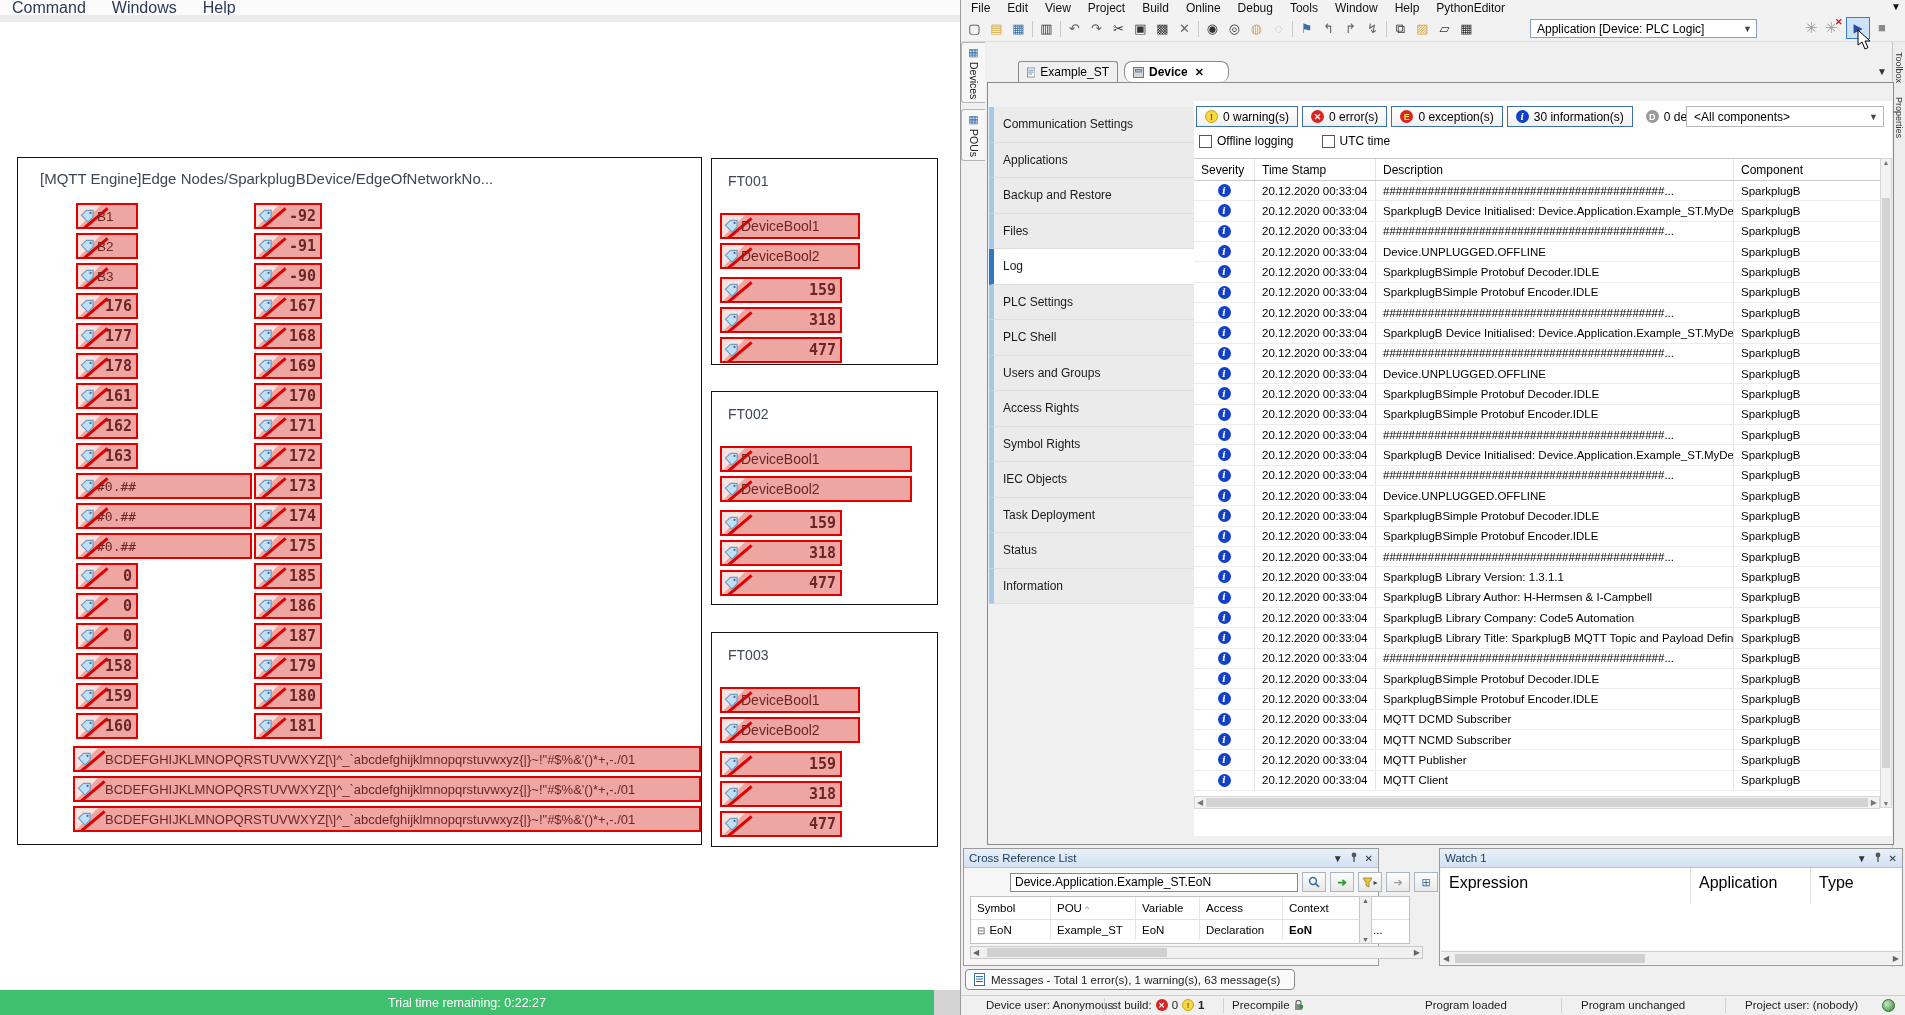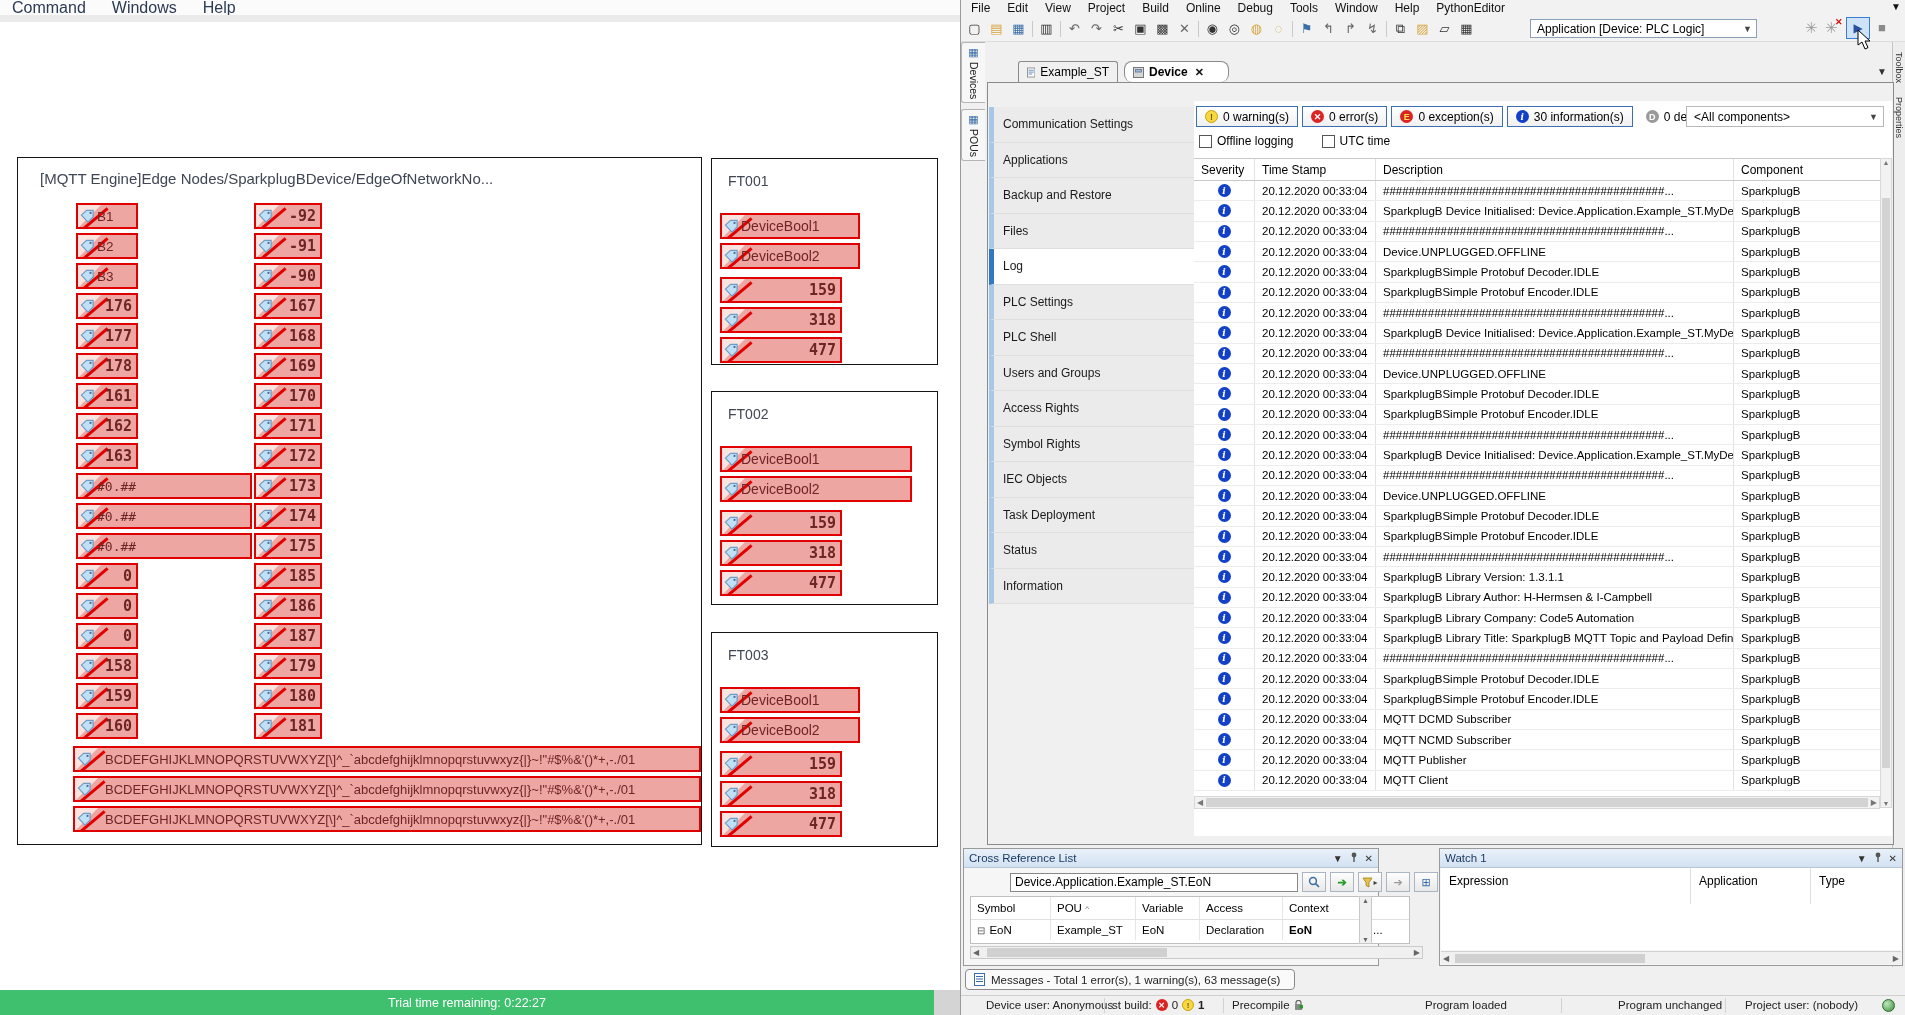--- a/index.html
+++ b/index.html
@@ -114,21 +114,21 @@
   .xr-input{width:288px;height:19px;border:1px solid #888;background:#fff;font-size:12px;font-family:"Liberation Sans",sans-serif;padding:0 4px;box-sizing:border-box;}
   .xbtn{width:24px;height:20px;border:1px solid #aab6c4;background:linear-gradient(#fdfdfd,#e8e8e8);display:inline-flex;align-items:center;justify-content:center;font-size:11px;box-sizing:border-box;}
   .xr-table{position:absolute;left:6px;top:47px;width:440px;height:48px;border:1px solid #c0c0c0;background:#fff;font-size:11.5px;box-sizing:border-box;}
   .xr-hrow{display:flex;height:22px;align-items:center;border-bottom:1px solid #e0e0e0;}
   .xr-drow{display:flex;height:20px;align-items:center;}
   .xr-c{padding-left:6px;box-sizing:border-box;border-right:1px solid #e6e6e6;height:100%;display:flex;align-items:center;white-space:nowrap;overflow:hidden;}
   .xc1{width:80px;} .xc2{width:85px;} .xc3{width:64px;} .xc4{width:83px;} .xc5{width:84px;} .xc6{flex:1;border-right:none;}
   .xr-vs{position:absolute;right:6px;top:47px;width:13px;height:48px;border:1px solid #c9c9c9;background:#f0f0f0;box-sizing:border-box;display:flex;flex-direction:column;justify-content:space-between;align-items:center;font-size:7px;color:#666;}
   .xr-hs{position:absolute;left:6px;top:97px;width:453px;height:13px;border:1px solid #c9c9c9;background:#f0f0f0;box-sizing:border-box;display:flex;align-items:center;font-size:8px;color:#666;padding:0 2px;justify-content:space-between;}
   .xr-hs .hthumb{width:180px;height:9px;background:#d0d0d0;margin-left:8px;margin-right:auto;}
-  .w-hrow{position:absolute;left:1px;top:19px;right:1px;height:36px;background:#fff;display:flex;font-size:12px;border-bottom:1px solid #c9c9c9;}
+  .w-hrow{position:absolute;left:1px;top:19px;right:1px;height:36px;background:#fff;display:flex;font-size:16px;border-bottom:1px solid #c9c9c9;}
   .w-c{padding:6px 0 0 8px;box-sizing:border-box;border-right:1px solid #e0e0e0;}
   .wc1{width:250px;} .wc2{width:120px;} .wc3{flex:1;border-right:none;}
   .w-body{position:absolute;left:1px;top:55px;right:1px;bottom:15px;background:#fff;}
   .w-hs{position:absolute;left:1px;bottom:1px;right:1px;height:13px;background:#f0f0f0;border-top:1px solid #d0d0d0;display:flex;align-items:center;justify-content:space-between;font-size:8px;color:#666;padding:0 2px;box-sizing:border-box;}
   .w-hs .hthumb{width:190px;height:9px;background:#d0d0d0;margin-right:auto;margin-left:6px;}
   #msgbar{position:absolute;left:4px;top:969px;height:21px;width:330px;border:1px solid #8a8a8a;border-radius:4px;background:#fafafa;display:flex;align-items:center;gap:6px;padding:0 8px;box-sizing:border-box;font-size:11.5px;color:#222;}
   .statusbar{position:absolute;left:0;top:995px;width:100%;height:20px;background:#f0f0f0;border-top:1px solid #cfcfcf;font-size:11.5px;color:#222;}
   .statusbar .sseg{position:absolute;top:3px;white-space:nowrap;display:flex;align-items:center;gap:4px;}
   .sdiv{position:absolute;top:2px;width:1px;height:15px;background:#d2d2d2;}
   #stopbadge{position:absolute;left:352px;top:16px;width:68px;height:20px;background:#ff0000;color:#57000a;font-weight:bold;display:flex;align-items:center;justify-content:center;font-size:11px;margin-top:12px;}
@@ -1205,21 +1205,21 @@
         <span>Precompile</span>
         <svg width="9" height="11" viewBox="0 0 9 11">
             <path d="M2 4 V2.8 A2.5 2.5 0 0 1 7 2.8 V4" fill="none" stroke="#666" stroke-width="1.2"></path>
             <rect x="1" y="4" width="7" height="6" fill="#8a8a8a"></rect>
             <rect x="5.5" y="5" width="3.5" height="3.5" fill="#2a9a2a"></rect>
           </svg>
       </span>
       <span id="stopbadge">STOP</span>
       <span class="sseg" style="left:464px;">Program loaded</span>
       <span class="sdiv" style="left:600px;"></span>
-      <span class="sseg" style="left:657px;">Program unchanged</span>
+      <span class="sseg" style="left:620px;">Program unchanged</span>
       <span class="sdiv" style="left:764px;"></span>
       <span class="sseg" style="left:784px;">Project user: (nobody)</span>
       <span class="sseg" style="left:921px;">
           <span class="globe"></span>
         </span>
     </div>
   </div>
 </div>
 
 </body></html>

